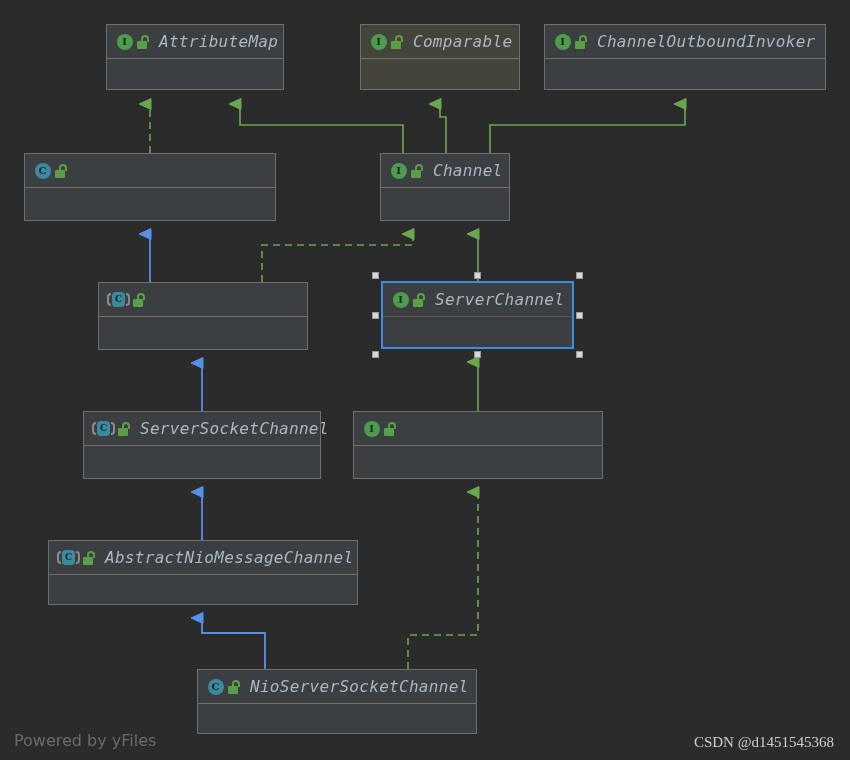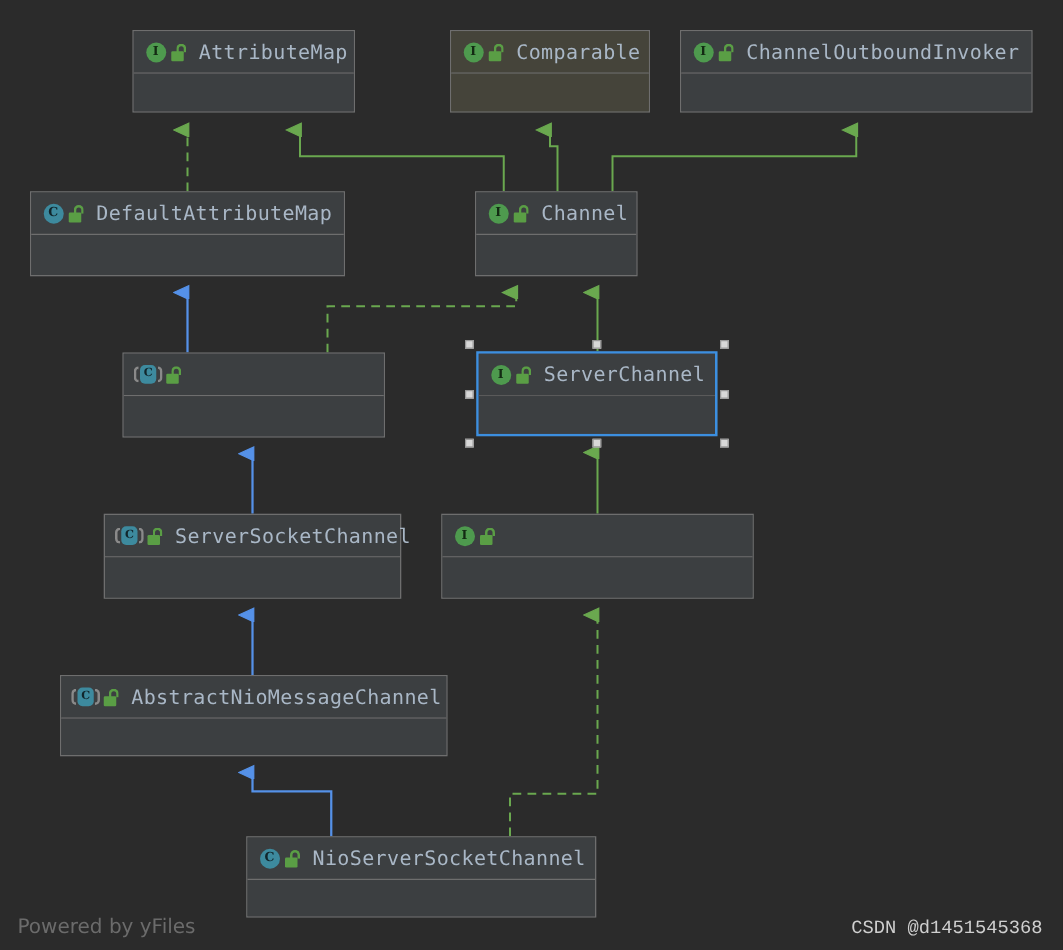--- a/index.html
+++ b/index.html
@@ -45,20 +45,21 @@
   }
   .node.tinted .hdr, .node.tinted .body { background: #45443a; }
   .node.tinted { background: #45443a; }
 
   .node .title {
     color: #a9b7c6;
     font-size: 16px;
     letter-spacing: 0.3px;
     white-space: nowrap;
     margin-left: 9px;
+    font-style: italic;
   }
 
   
   .node.selected {
     border: 2px solid #3c8fe0;
   }
   .node.selected .hdr { border-bottom: 1px solid #5a5a5a; }
   .handle {
     position: absolute;
     width: 7px;
@@ -160,21 +161,21 @@
     left: 14px; top: 731px;
     color: #6b6b6b;
     font-size: 16px;
     font-family: "DejaVu Sans", sans-serif;
   }
   .csdn {
     position: absolute;
     right: 16px; top: 734px;
     color: #cfcfcf;
     font-size: 15px;
-    font-family: Liberation Mono, monospace;
+    font-family: Liberation Serif, serif;
   }
 </style>
 </head>
 <body>
 
 <div id="canvas">
 
   <svg class="edge-layer" viewBox="0 0 850 760" xmlns="http://www.w3.org/2000/svg">
     <defs>
       <marker id="ah-green" markerWidth="14" markerHeight="14" refX="5.5" refY="12" orient="auto" markerUnits="userSpaceOnUse">
@@ -268,21 +269,20 @@
             <span class="ic-class">
               <span class="disc">
                 <span class="glyph">C</span>
               </span>
             </span>
             <span class="ic-lock">
               <span class="shackle"></span>
               <span class="bodyb"></span>
             </span>
           </span>
-          <span class="title">DefaultAttributeMap</span>
         </div>
         <div class="body"></div>
       </div>
       <div class="node" style="left: 380px; top: 153px; width: 130px; height: 68px;">
         <div class="hdr">
           <span class="icon-stack">
             <span class="ic-iface">
               <span class="disc">
                 <span class="glyph">I</span>
               </span>

